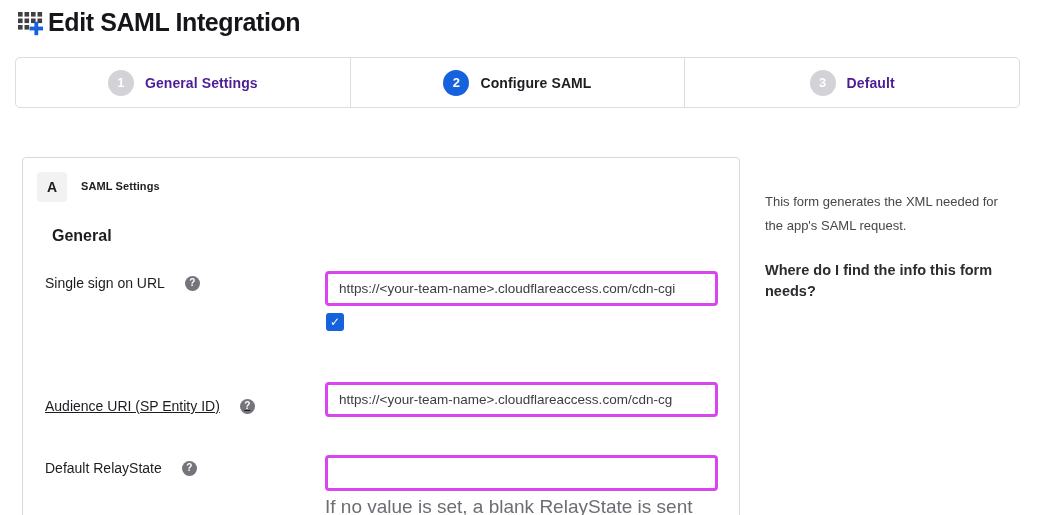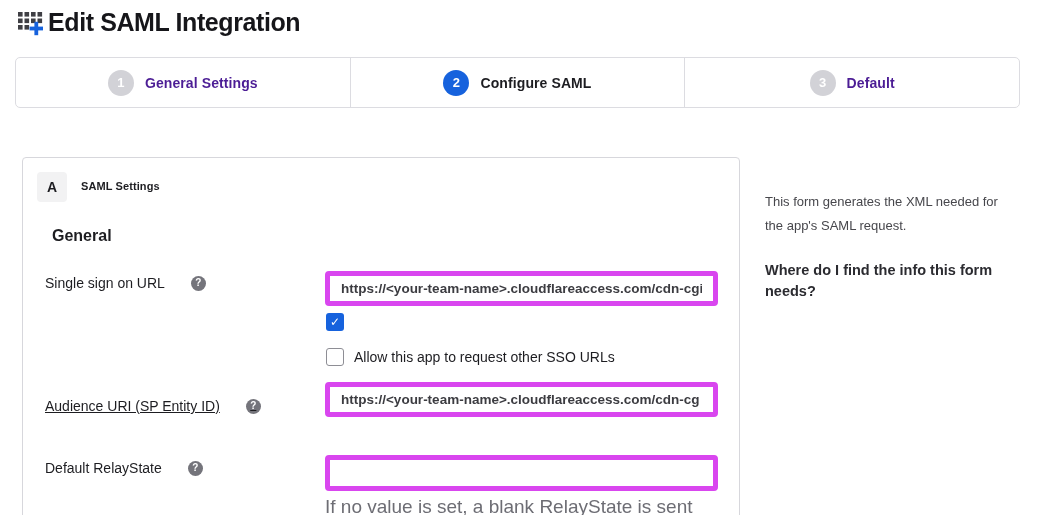--- a/index.html
+++ b/index.html
@@ -25,27 +25,27 @@
 
   
   .panel { position: absolute; left: 22px; top: 157px; width: 718px; height: 400px;
            border: 1px solid #d7d7dc; border-radius: 4px; background: #fff; }
   .section-badge { position: absolute; left: 14px; top: 14px; width: 30px; height: 30px; background: #f2f2f3;
                    border-radius: 4px; display: flex; align-items: center; justify-content: center;
                    font-size: 14px; font-weight: 700; color: #1d1d21; }
   .section-title { position: absolute; left: 58px; top: 22px; font-size: 11px; font-weight: 700; letter-spacing: 0.1px; }
   .group-heading { position: absolute; left: 22px; top: 69px; font-size: 16px; font-weight: 700; margin-left: 7px; }
 
-  .field-label { position: absolute; left: 22px; font-size: 14px; color: #1d1d21; display: flex; align-items: center; gap: 26px; }
+  .field-label { position: absolute; left: 22px; font-size: 14px; color: #1d1d21; display: flex; align-items: center; gap: 20px; }
   .help-icon { width: 15px; height: 15px; border-radius: 50%; background: #74747b; color: #fff;
                font-size: 10px; font-weight: 700; display: inline-flex; align-items: center;
                justify-content: center; cursor: pointer; line-height: 1; }
-  .text-input { position: absolute; left: 302px; width: 393px; height: 35px; border: 5px solid #d946ef;
+  .text-input { position: absolute; left: 302px; width: 393px; height: 35px; border: 3px solid #d946ef;
                 border-radius: 4px; font-family: "Liberation Sans", "DejaVu Sans", sans-serif;
-                font-size: 13.5px; color: #3c3c41; padding: 0 11px; outline: none; background: #fff; font-weight: bold; }
+                font-size: 13.5px; color: #3c3c41; padding: 0 11px; outline: none; background: #fff; }
   .checkbox-row { position: absolute; left: 303px; display: flex; align-items: center; gap: 10px; cursor: pointer; }
   .checkbox { width: 18px; height: 18px; border-radius: 3px; flex: 0 0 auto; display: flex;
               align-items: center; justify-content: center; }
   .checkbox.checked { background: #1662dd; color: #fff; font-size: 12px; font-weight: 700; }
   .checkbox.unchecked { background: #fff; border: 1.5px solid #8e8e95; }
   .checkbox-label { font-size: 14px; color: #1d1d21; }
   .helper-text { position: absolute; left: 302px; font-size: 19px; color: #6d6d74; }
 
   
   .sidebar { position: absolute; left: 765px; top: 190px; width: 252px; }
@@ -102,24 +102,20 @@
     <div class="field-label" style="top: 117px;">
       <span>Single sign on URL</span>
       <span class="help-icon">?</span>
     </div>
     <input class="text-input" style="top: 113px;" type="text" value="https://&lt;your-team-name&gt;.cloudflareaccess.com/cdn-cgi">
 
     <div class="checkbox-row" style="top: 155px;">
       <span class="checkbox checked">✓</span>
     </div>
 
-    <div class="checkbox-row" style="top: 190px;">
-      <span class="checkbox unchecked"></span>
-      <span class="checkbox-label">Allow this app to request other SSO URLs</span>
-    </div>
 
     <div class="field-label" style="top: 240px; text-decoration: underline;">
       <span>Audience URI (SP Entity ID)</span>
       <span class="help-icon">?</span>
     </div>
     <input class="text-input" style="top: 224px;" type="text" value="https://&lt;your-team-name&gt;.cloudflareaccess.com/cdn-cg">
 
     <div class="field-label" style="top: 302px; justify-content: center;">
       <span>Default RelayState</span>
       <span class="help-icon">?</span>

